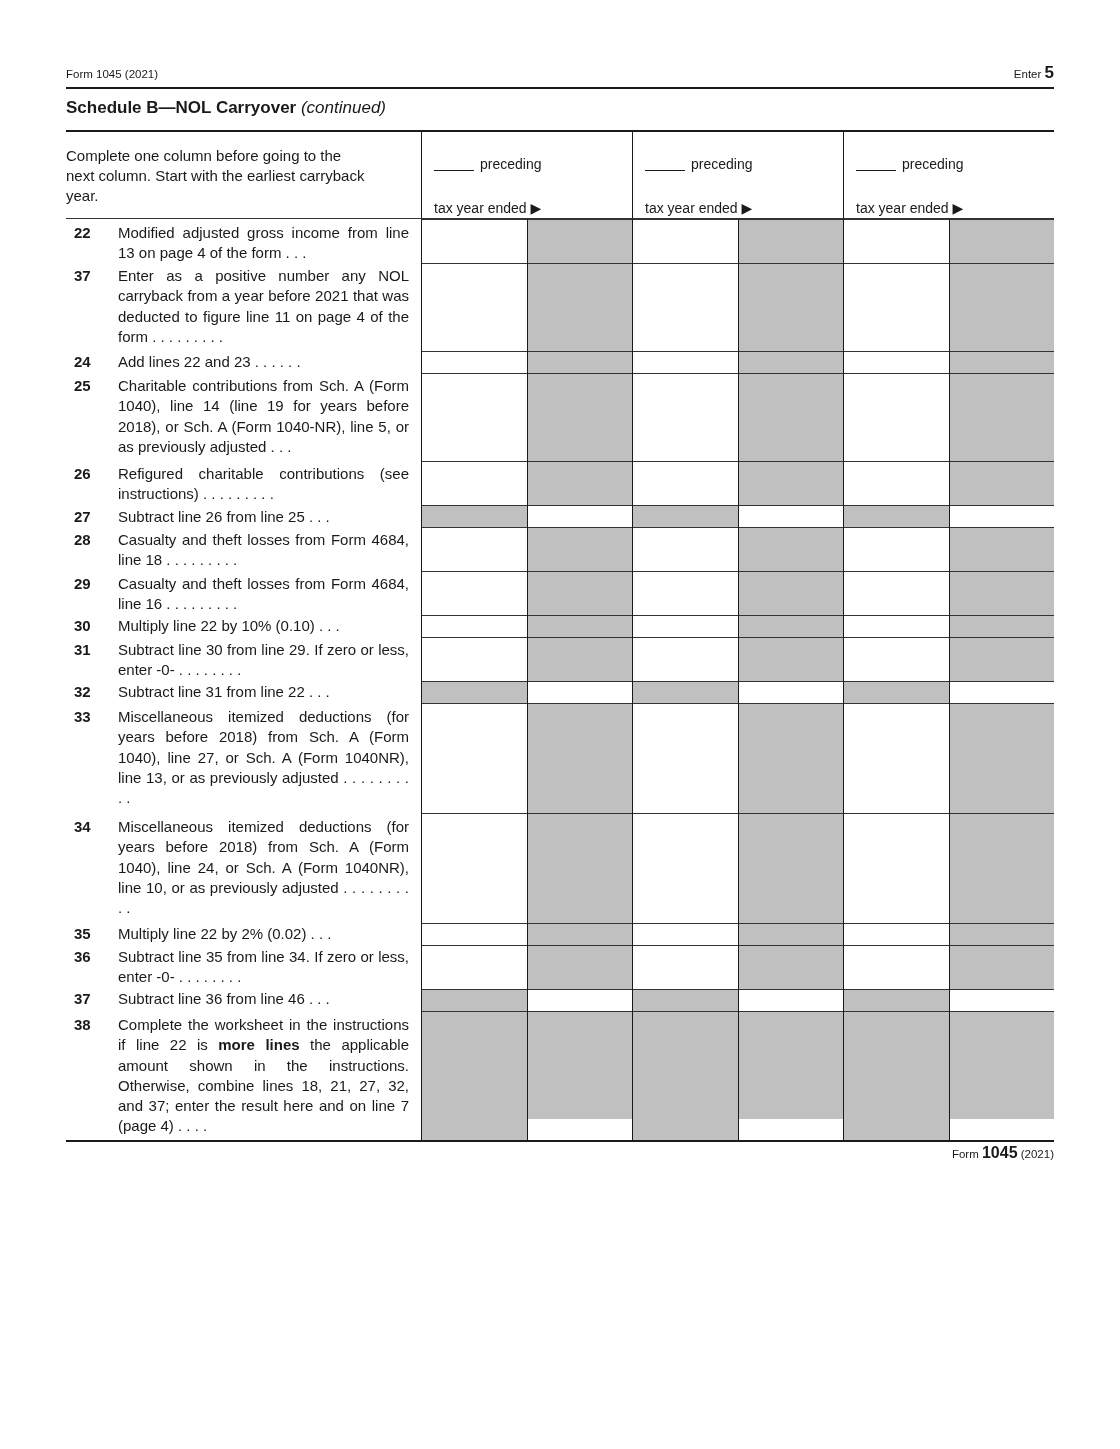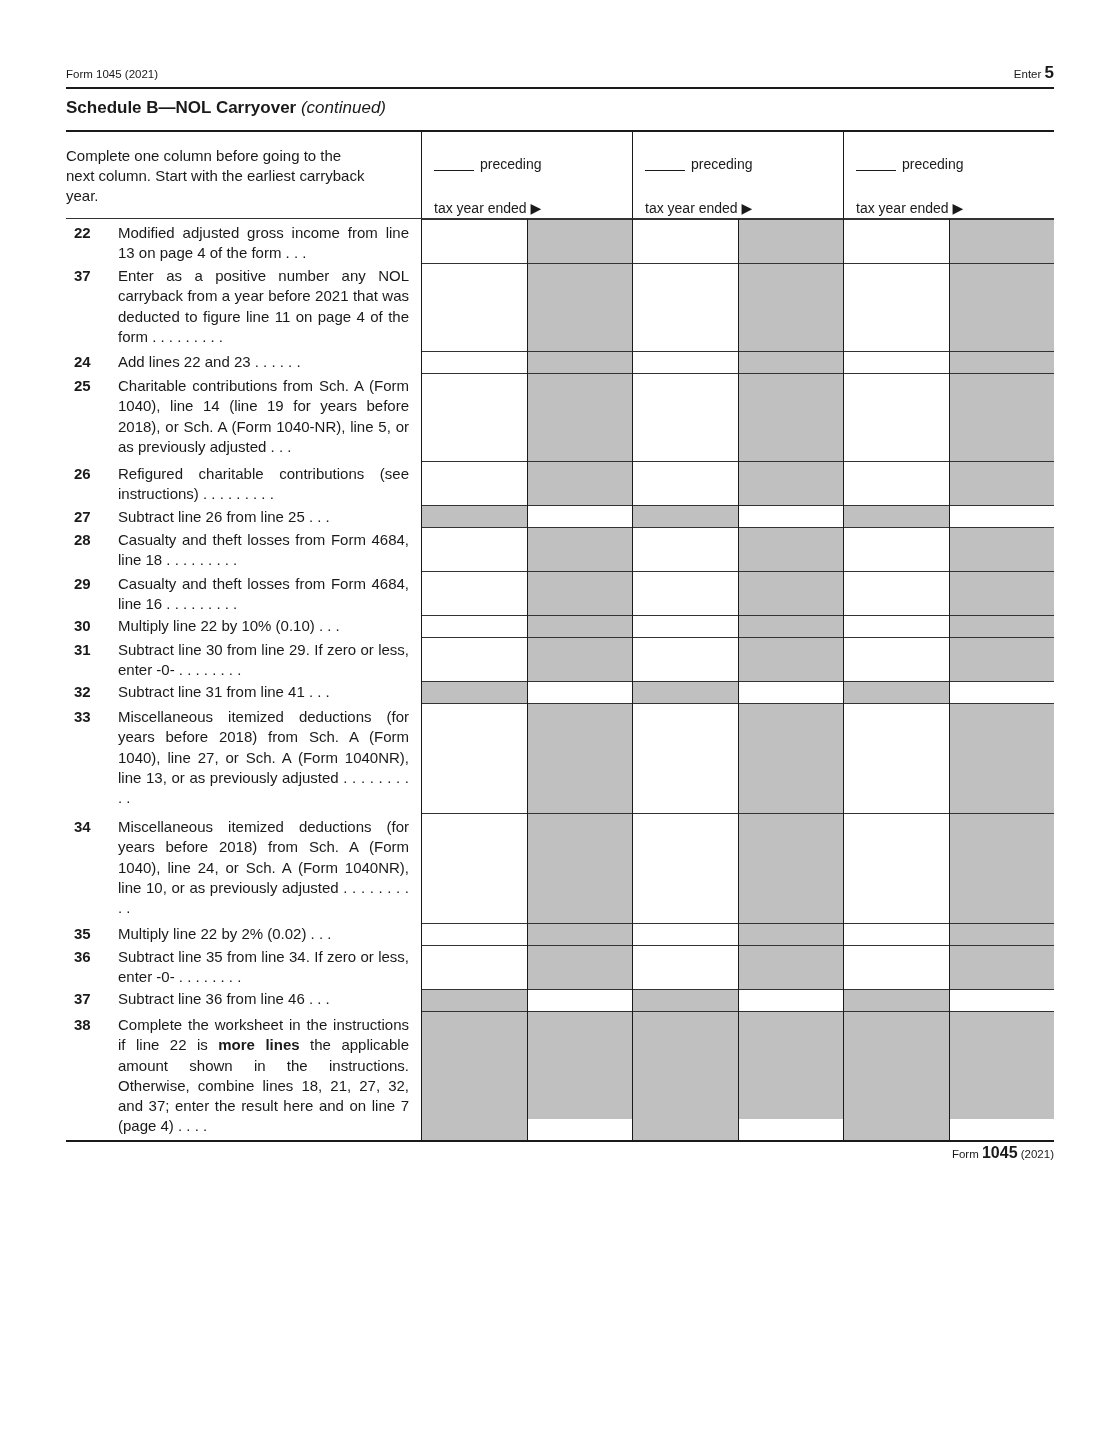--- a/index.html
+++ b/index.html
@@ -85,21 +85,21 @@
 <div class="row" style="top:616px;">
     <span class="num">30</span>
     <span class="txt">Multiply line 22 by 10% (0.10) . . .</span>
   </div>
 <div class="row" style="top:640px;">
     <span class="num">31</span>
     <span class="txt">Subtract line 30 from line 29. If zero or less, enter -0- . . . . . . . .</span>
   </div>
 <div class="row" style="top:682px;">
     <span class="num">32</span>
-    <span class="txt">Subtract line 31 from line 41 . . .</span>
+    <span class="txt">Subtract line 31 from line 22 . . .</span>
   </div>
 <div class="row" style="top:707px;">
     <span class="num">33</span>
     <span class="txt">Miscellaneous itemized deductions (for years before 2018) from Sch. A (Form 1040), line 27, or Sch. A (Form 1040NR), line 13, or as previously adjusted . . . . . . . . . .</span>
   </div>
 <div class="row" style="top:817px;">
     <span class="num">34</span>
     <span class="txt">Miscellaneous itemized deductions (for years before 2018) from Sch. A (Form 1040), line 24, or Sch. A (Form 1040NR), line 10, or as previously adjusted . . . . . . . . . .</span>
   </div>
 <div class="row" style="top:924px;">

